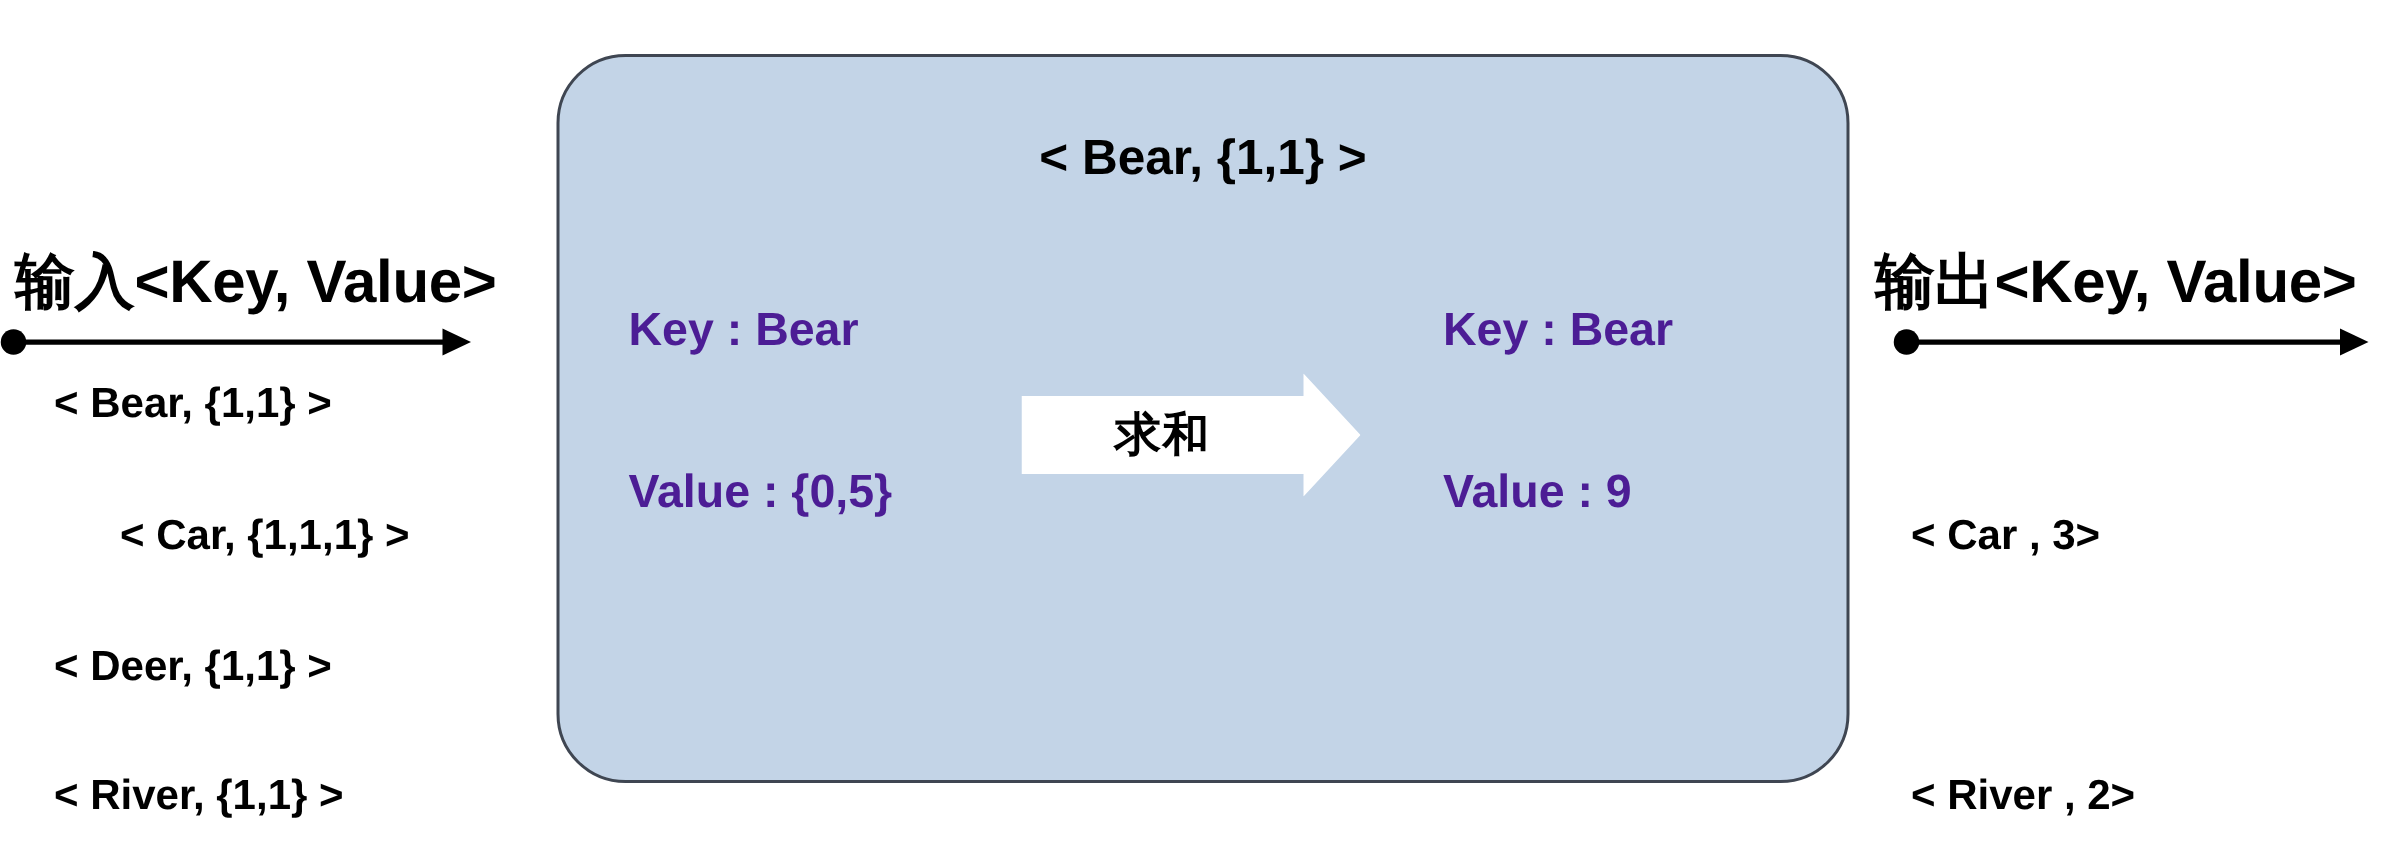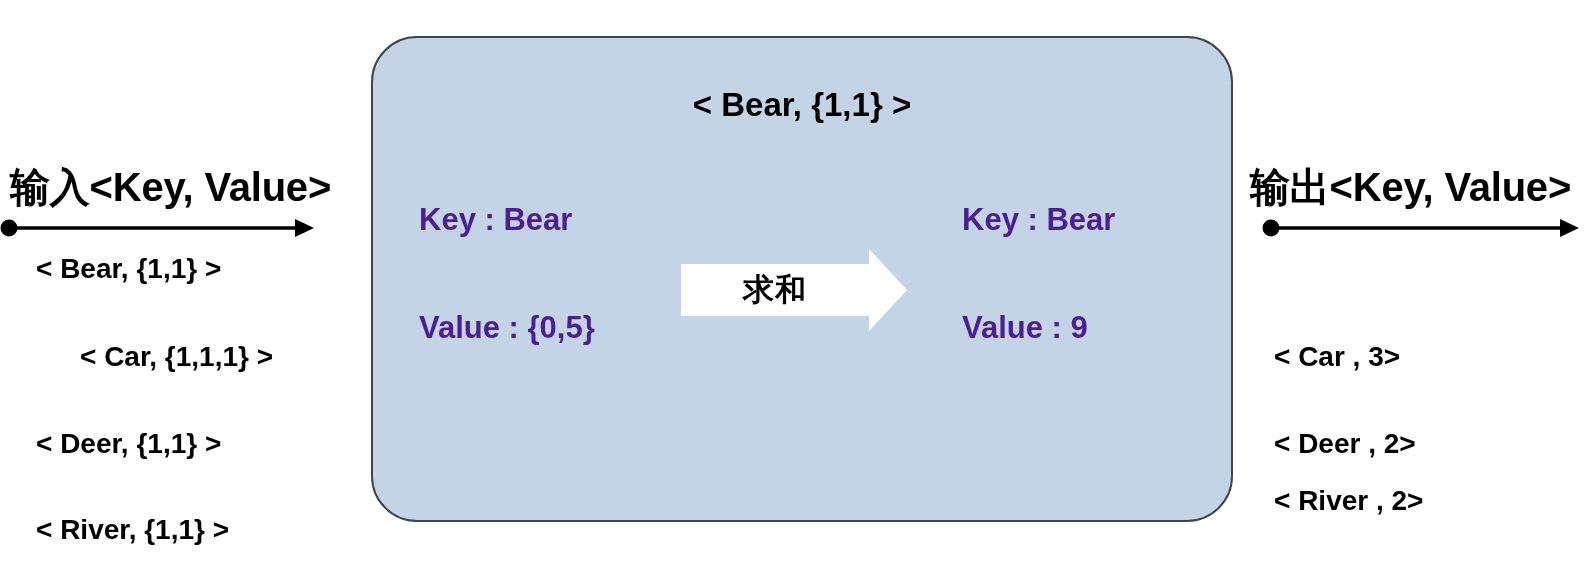--- a/index.html
+++ b/index.html
@@ -145,16 +145,15 @@
 
   <div class="flow-arrow" style="left:1262px; top:213px; width:320px;">
     <svg width="320" height="30" viewBox="0 0 320 30">
       <line x1="8" y1="15" x2="303" y2="15" stroke="#000000" stroke-width="3.5"></line>
       <circle cx="9" cy="15" r="8.5" fill="#000000"></circle>
       <polygon points="298,6 317,15 298,24" fill="#000000"></polygon>
     </svg>
   </div>
 
   <div class="side-item" style="left:1274px; top:341px;">&lt; Car , 3&gt;</div>
-  <div class="side-item" style="left:1274px; top:428px;">&lt; Deer , 2&gt;</div>
-  <div class="side-item" style="left:1274px; top:485px;">&lt; River , 2&gt;</div>
+  <div class="side-item" style="left:1274px; top:514px;">&lt; River , 2&gt;</div>
 
 </div>
 
 </body></html>

